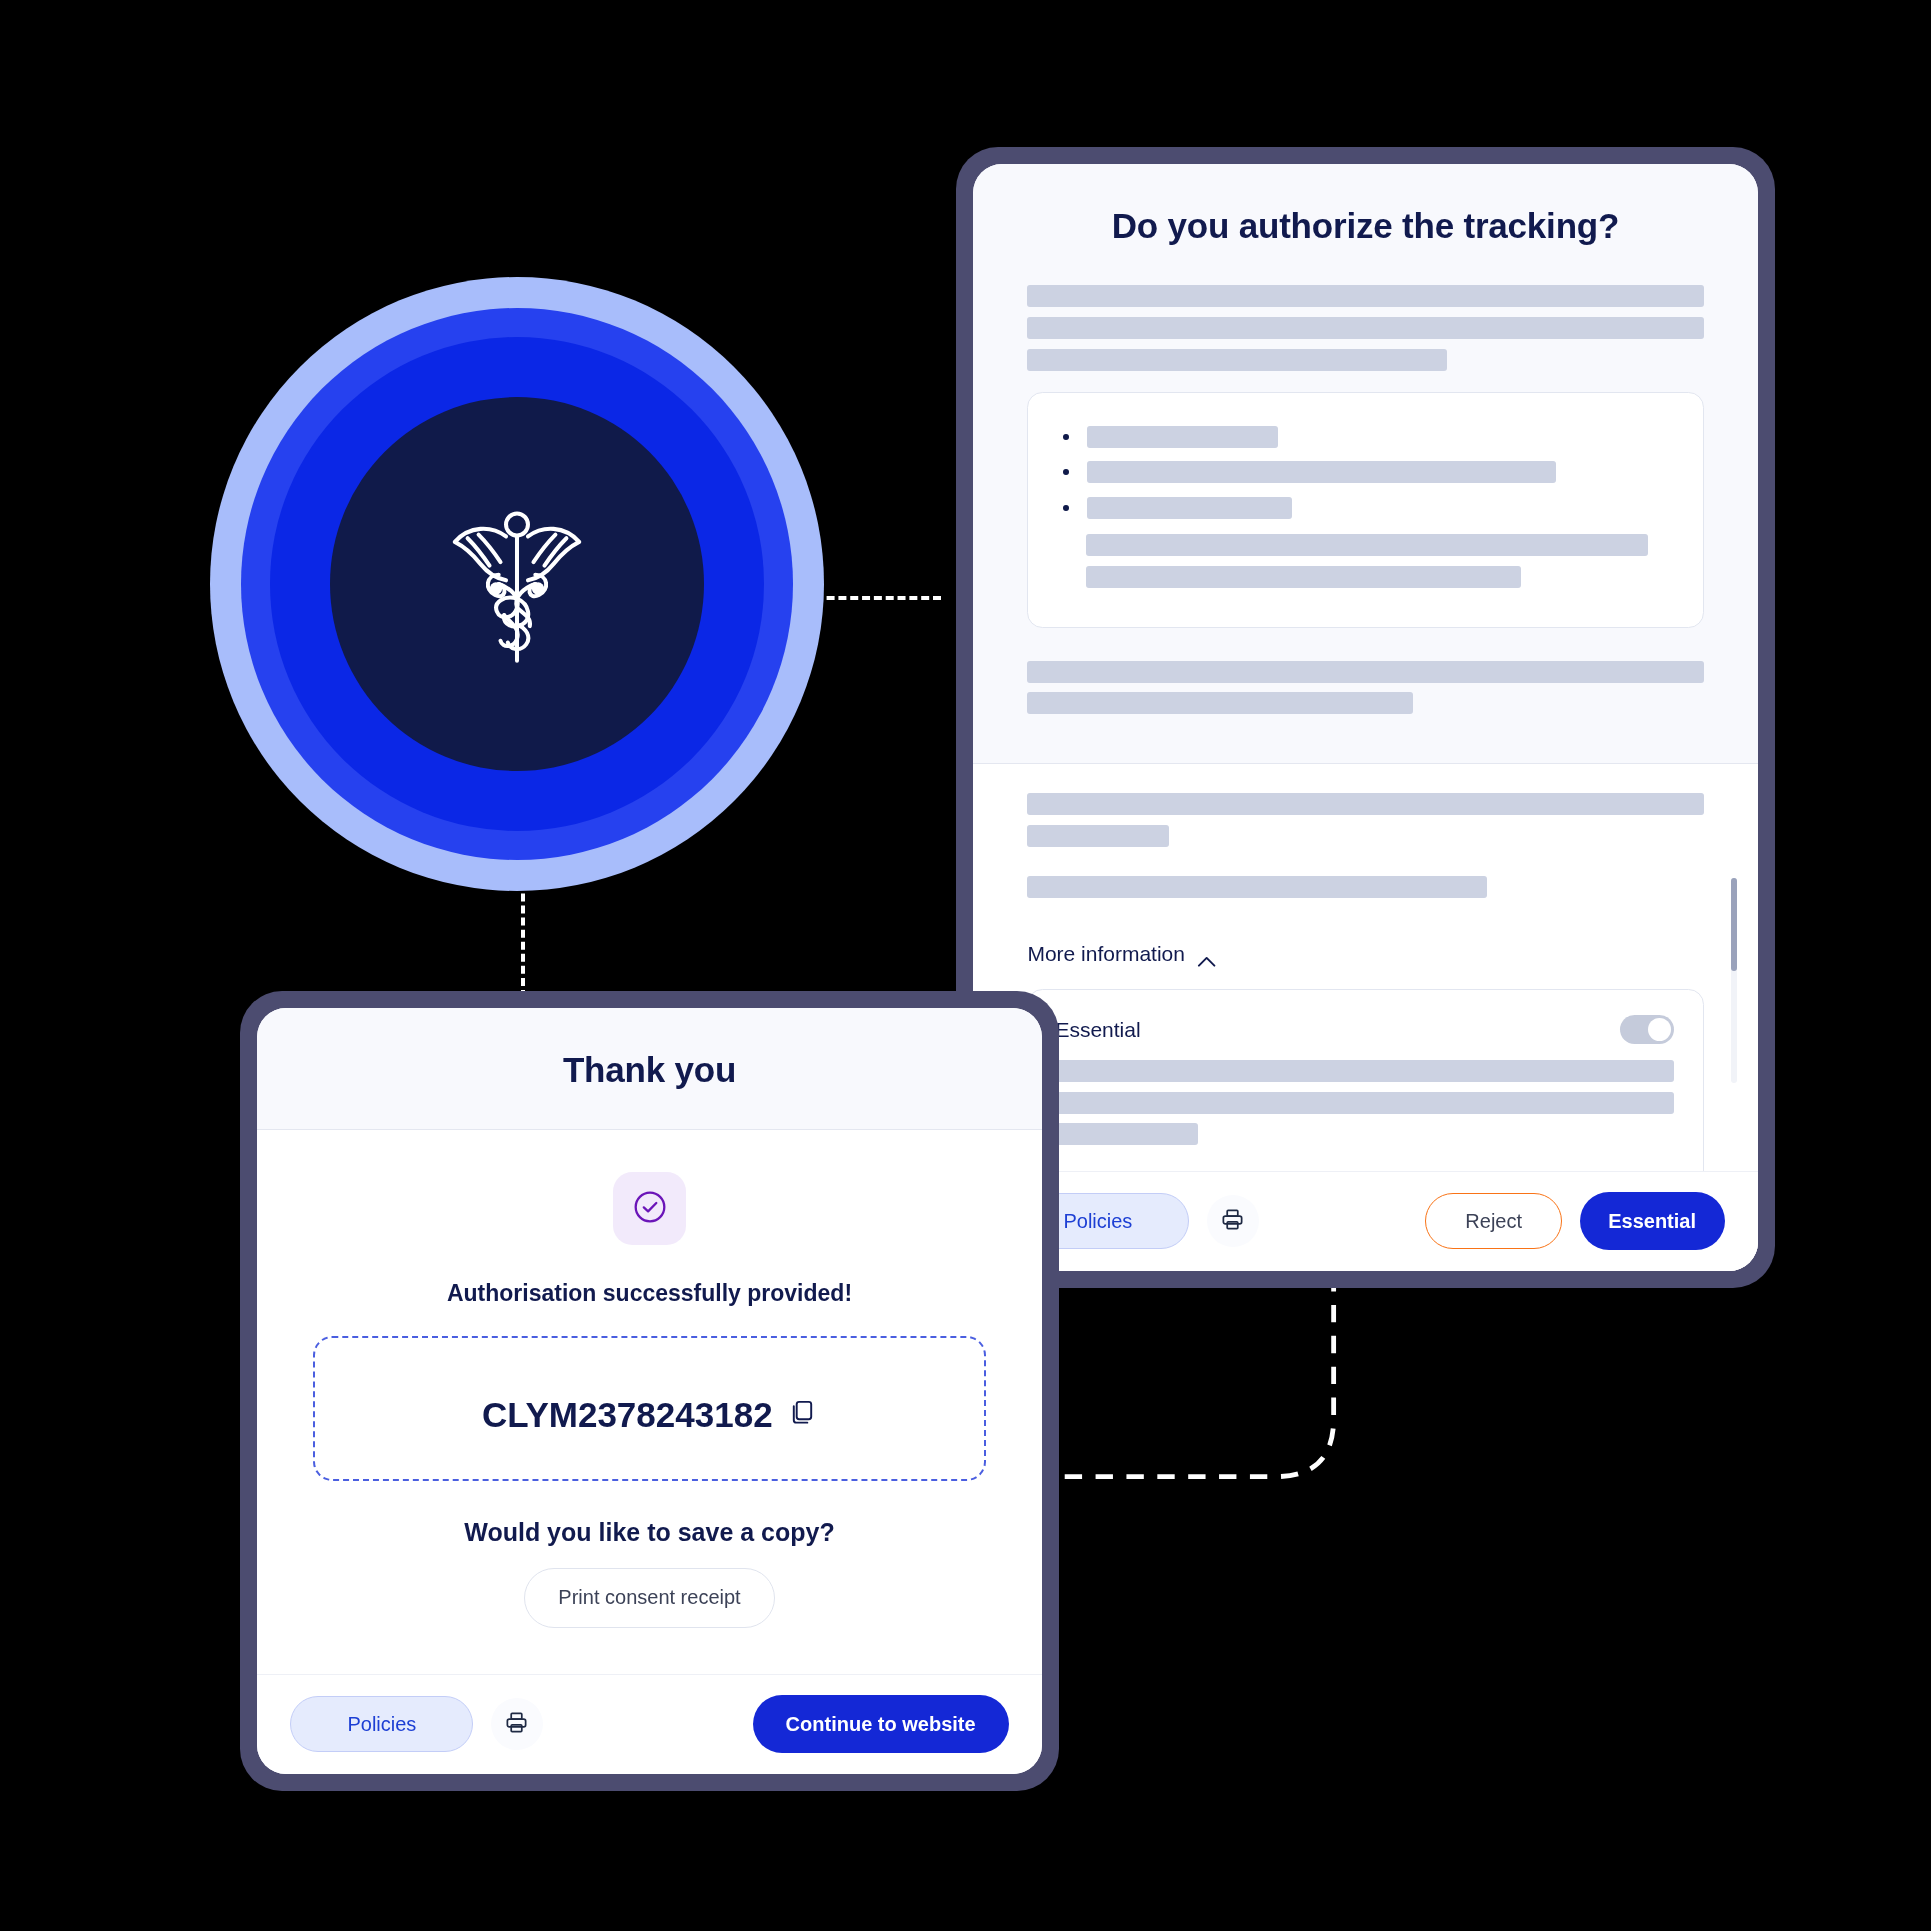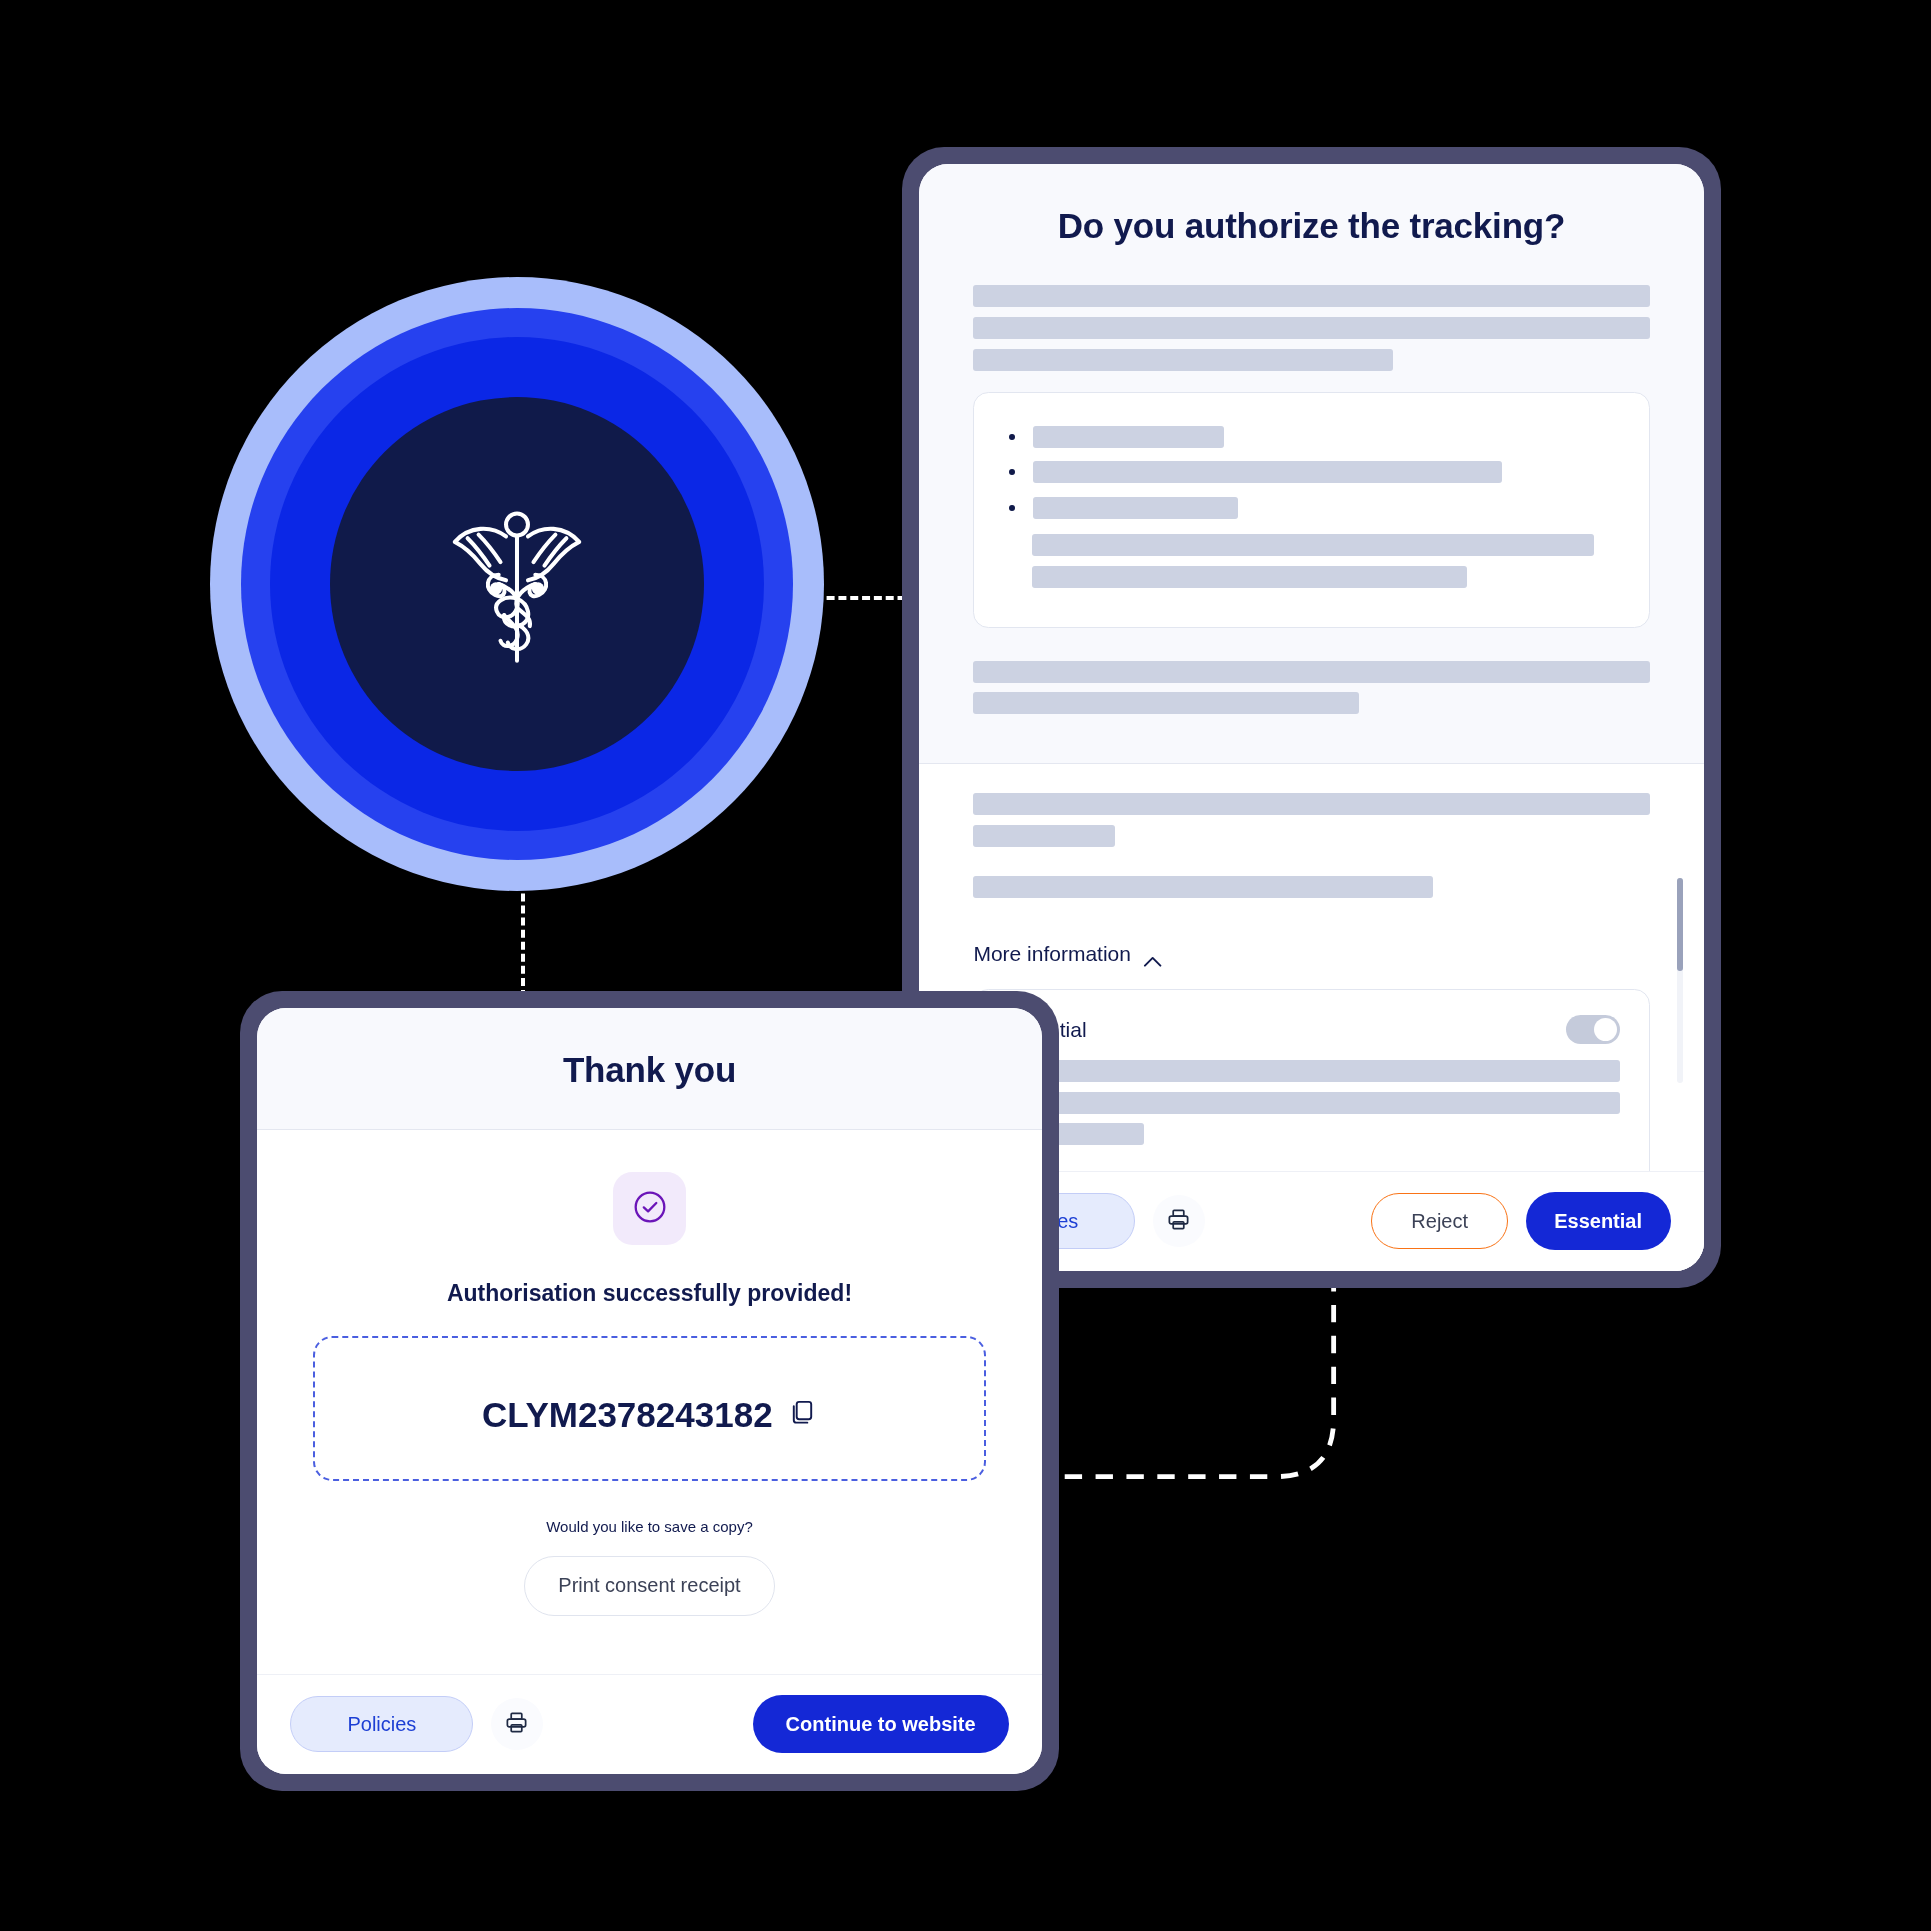--- a/index.html
+++ b/index.html
@@ -40,21 +40,21 @@
   }
   .frame-inner {
     width:100%; height:100%;
     background:#ffffff;
     border-radius: 29px;
     overflow: hidden;
     position: relative;
   }
 
   
-  #frame-right { left: 902px; top: 147px; width: 819px; height: 1141px; }
+  #frame-right { left: 956px; top: 147px; width: 819px; height: 1141px; }
   
   #frame-left  { left: 240px; top: 991px; width: 819px; height: 800px; }
 
   
   .panel-head {
     background:#f8f9fd;
     padding: 42px 0 39px;
     text-align:center;
   }
   .panel-title {
@@ -162,21 +162,21 @@
     border: 2.9px dashed #4a5ee0;
     border-radius: 19.3px;
     padding: 39px 0 44px;
   }
   .id-label { font-size:24px; color:#111a4e; }
   .id-value {
     margin-top: 17.4px;
     font-size: 35px; font-weight:700; color:#111a4e;
     display:flex; align-items:center; justify-content:center; gap:15.4px;
   }
-  .ty-q { font-size:15px; color:#111a4e; margin-top: 37px; }
+  .ty-q { font-size:25px; color:#111a4e; margin-top: 37px; font-weight: bold; }
   .btn-print {
     margin: 21px auto 0;
     background:#ffffff; border:1px solid #e0e4ee; border-radius:965px;
     padding: 17.4px 33px; font-size:20px; color:#3c4257; display:inline-block;
   }
 </style>
 </head>
 <body>
 
 <div id="stage">

